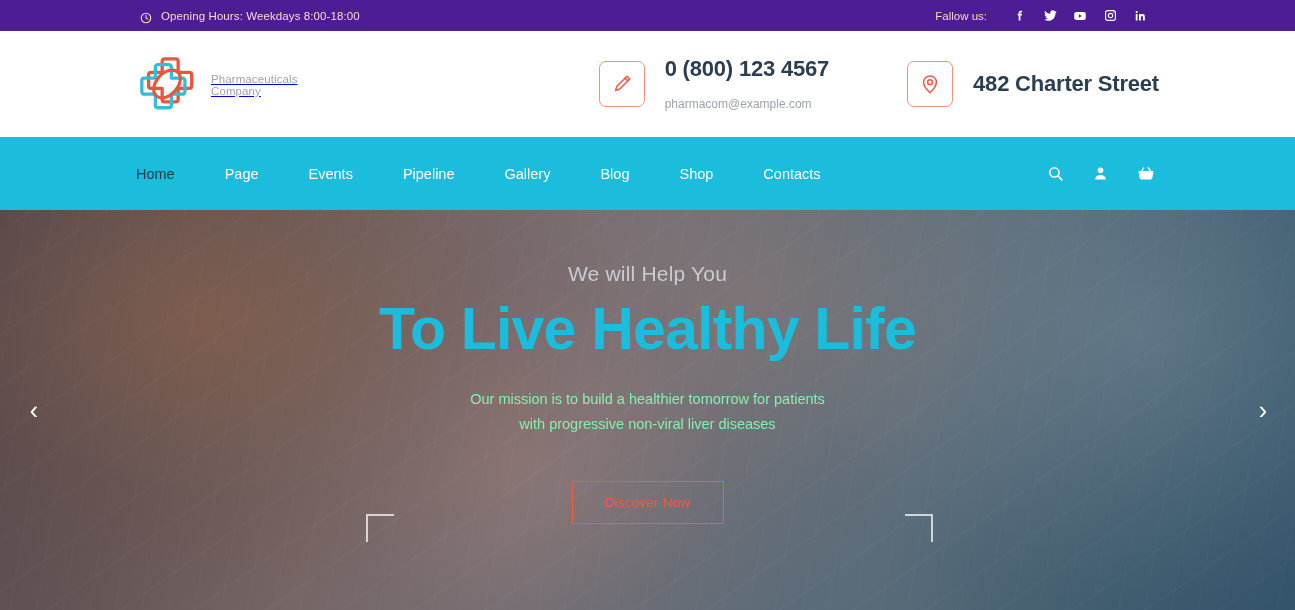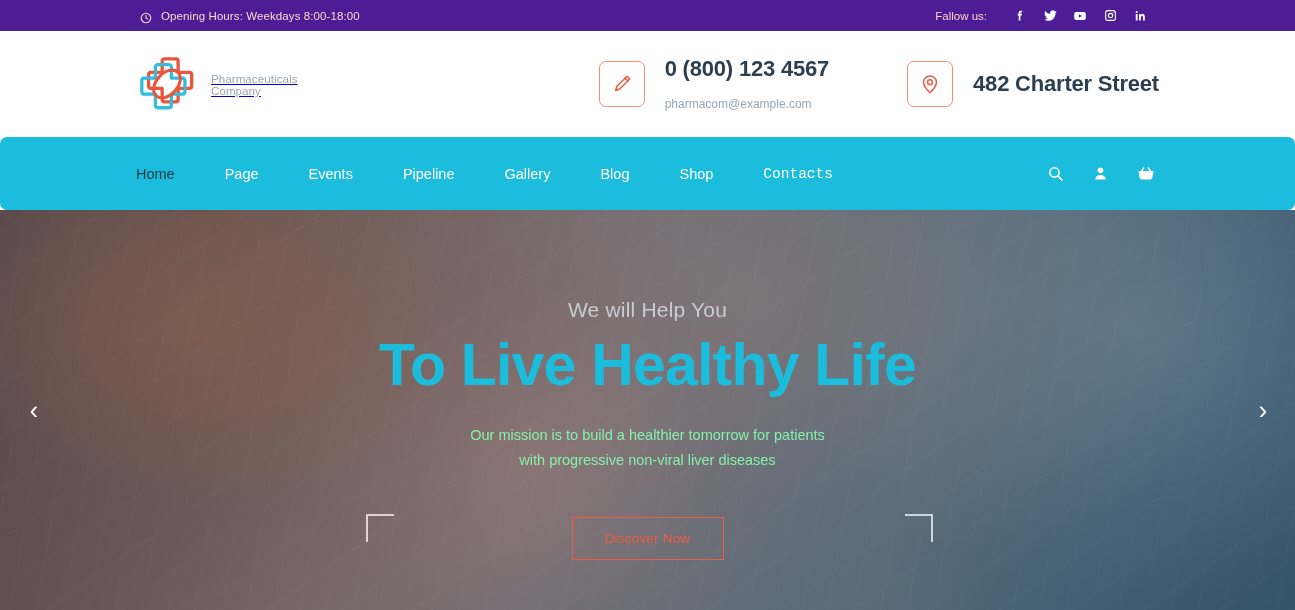--- a/index.html
+++ b/index.html
@@ -130,37 +130,36 @@
     letter-spacing: -0.2px;
   }
 
   
   .navbar {
     height: 73px;
     background: #1bbcdc;
     display: flex;
     align-items: center;
     padding: 0 140px 0 136px;
-    border-radius: 7px;
   }
   .nav-list {
     display: flex;
     align-items: center;
     list-style: none;
   }
   .nav-item {
     font-size: 14.5px;
     color: #ffffff;
     padding: 0 30px 0 0;
     margin-right: 20px;
     white-space: nowrap;
     cursor: pointer;
   }
   .nav-item:first-child { color: #1f3a44; }
-  .nav-item.last { margin-right: 8px; padding-right: 0; font-family: Liberation Mono, monospace; }
+  .nav-item.last { margin-right: 8px; padding-right: 0; }
 
   .nav-icons {
     margin-left: auto;
     display: flex;
     align-items: center;
     gap: 28px;
     color: #ffffff;
   }
   .nav-icon { display: flex; align-items: center; justify-content: center; cursor: pointer; }
   .nav-icon svg { display: block; }
@@ -198,21 +197,21 @@
     background: linear-gradient(100deg, rgba(70,66,78,0.55) 0%, rgba(76,78,92,0.5) 40%, rgba(66,82,96,0.5) 70%, rgba(40,70,92,0.55) 100%);
   }
 
   .hero-content {
     position: absolute;
     inset: 0;
     display: flex;
     flex-direction: column;
     align-items: center;
     justify-content: flex-start;
-    padding-top: 89px;
+    padding-top: 53px;
     text-align: center;
   }
   .hero-pre {
     font-size: 21px;
     color: #c9ccd0;
     letter-spacing: 0.2px;
     line-height: 1;
   }
   .hero-title {
     font-size: 59px;

